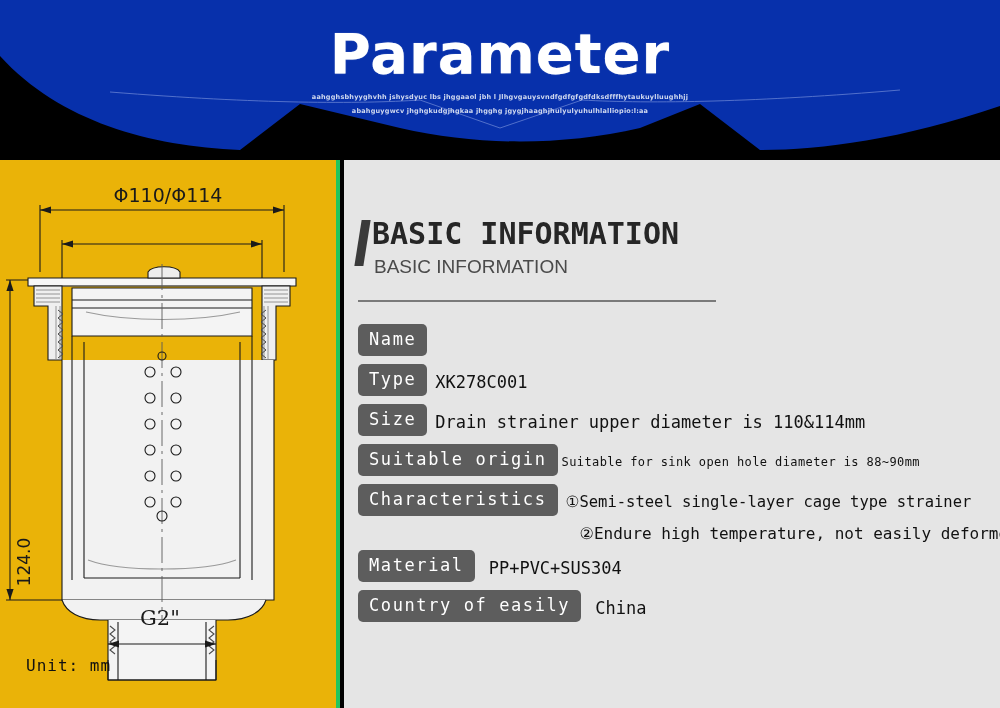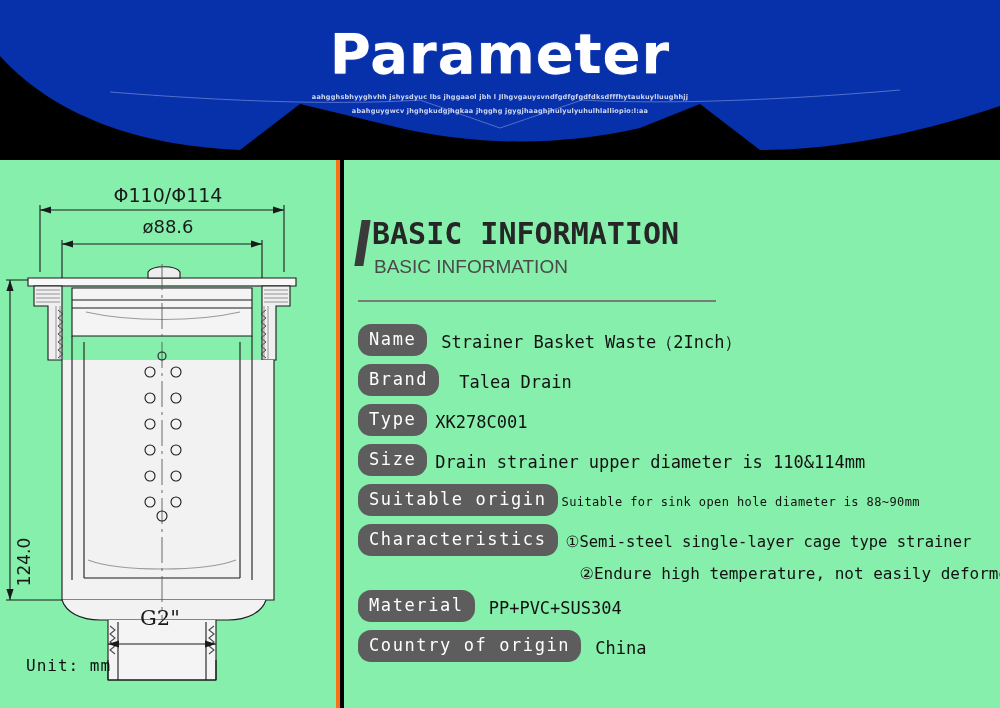--- a/index.html
+++ b/index.html
@@ -22,25 +22,25 @@
     position:absolute;left:0;top:92px;width:1000px;text-align:center;
     color:#cfd8ef;font-family:"DejaVu Sans", sans-serif;font-weight:bold;
     font-size:6.5px;line-height:11px;letter-spacing:.2px;
     white-space:nowrap;
   }
 
   
   .body{position:absolute;left:0;top:160px;width:1000px;height:548px;background:#000;}
   .left-panel{
     position:absolute;left:0;top:0;width:340px;height:548px;
-    background:#86efac;border-right:4px solid #f97316;box-sizing:border-box;
+    background:#eab308;border-right:4px solid #22c55e;box-sizing:border-box;
     overflow:hidden;
   }
   .right-panel{
-    position:absolute;left:344px;top:0;width:656px;height:548px;background:#86efac;
+    position:absolute;left:344px;top:0;width:656px;height:548px;background:#e5e5e5;
     overflow:hidden;
   }
 
   
   .draw{position:absolute;left:0;top:0;width:336px;height:548px;}
   .dim-top{
     position:absolute;left:0;top:24px;width:336px;text-align:center;
     font-family:"DejaVu Sans", sans-serif;font-size:19px;color:#1a1a1a;
   }
   .dim-top2{
@@ -76,21 +76,21 @@
   .sec-sub{
     position:absolute;left:16px;top:38px;
     font-family:"Liberation Sans", sans-serif;font-size:19px;color:#4a4a4a;
     letter-spacing:0px;white-space:nowrap;
   }
   .rule{position:absolute;left:14px;top:140px;width:358px;height:2px;background:#7a7a7a;}
 
   .rows{position:absolute;left:14px;top:164px;width:642px;}
   .row{position:relative;display:flex;align-items:flex-start;margin-bottom:6px;min-height:34px;}
   .pill{
-    display:inline-block;background:#5d5d5d;color:#ffffff;border-radius:13px;
+    display:inline-block;background:#5d5d5d;color:#ffffff;border-radius:5px;
     font-family:"DejaVu Sans Mono", monospace;font-size:17px;line-height:19px;
     padding:6px 11px 7px 11px;letter-spacing:1.6px;white-space:nowrap;
     flex:0 0 auto;
   }
   .val{
     font-family:"DejaVu Sans Mono", monospace;font-size:17px;color:#111111;
     line-height:20px;padding-top:8px;white-space:nowrap;letter-spacing:0px;
   }
   .val.sm{font-size:12px;letter-spacing:.4px;}
   .val.tight{font-size:15.5px;letter-spacing:0px;}
@@ -119,21 +119,20 @@
     <div class="header-sub" style="top:106px;">abahguygwcv jhghgkudgjhgkaa jhgghg jgygjhaaghjhulyulyuhulhlalliopio:l:aa</div>
     <div class="header-sub">aahgghsbhyyghvhh jshysdyuc lbs jhggaaol jbh l Jlhgvgauysvndfgdfgfgdfdksdfffhytaukuylluughhjj</div>
   </div>
 
   <div class="body">
 
     <div class="left-panel">
       <div class="draw">
 
         <div class="dim-top">Φ110/Φ114</div>
-        <div class="dim-top2">ø88.6</div>
         <div class="dim-height">124.0</div>
         <div class="dim-thread">G2"</div>
         <div class="unit">Unit: mm</div>
 
         <svg width="336" height="548" viewBox="0 0 336 548">
           <g stroke="#1a1a1a" fill="none" stroke-width="1.1">
 
             <line x1="40" y1="50" x2="284" y2="50"></line>
             <path d="M40,50 l11,-3.6 l0,7.2 Z" fill="#1a1a1a" stroke="none"></path>
             <path d="M284,50 l-11,-3.6 l0,7.2 Z" fill="#1a1a1a" stroke="none"></path>
@@ -226,27 +225,22 @@
         <div class="accent"></div>
         <div class="sec-title">BASIC INFORMATION</div>
         <div class="sec-sub">BASIC INFORMATION</div>
       </div>
       <div class="rule"></div>
 
       <div class="rows">
 
         <div class="row">
           <span class="pill">Name</span>
-          <span class="val gap14">Strainer Basket Waste（2Inch）</span>
-        </div>
-
-        <div class="row">
-          <span class="pill">Brand</span>
-          <span class="val gap20">Talea Drain</span>
-        </div>
+        </div>
+
 
         <div class="row">
           <span class="pill">Type</span>
           <span class="val gap8">XK278C001</span>
         </div>
 
         <div class="row">
           <span class="pill">Size</span>
           <span class="val gap8">Drain strainer upper diameter is 110&amp;114mm</span>
         </div>
@@ -263,21 +257,21 @@
             <span class="line2">②Endure high temperature, not easily deformed</span>
           </span>
         </div>
 
         <div class="row">
           <span class="pill">Material</span>
           <span class="val gap14">PP+PVC+SUS304</span>
         </div>
 
         <div class="row">
-          <span class="pill">Country of origin</span>
+          <span class="pill">Country of easily</span>
           <span class="val gap14">China</span>
         </div>
 
       </div>
     </div>
 
   </div>
 </div>
 
 </body></html>

